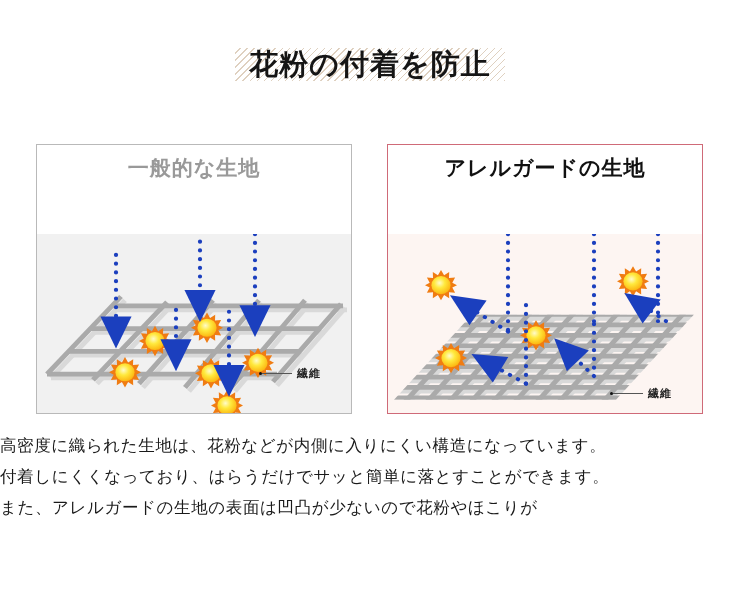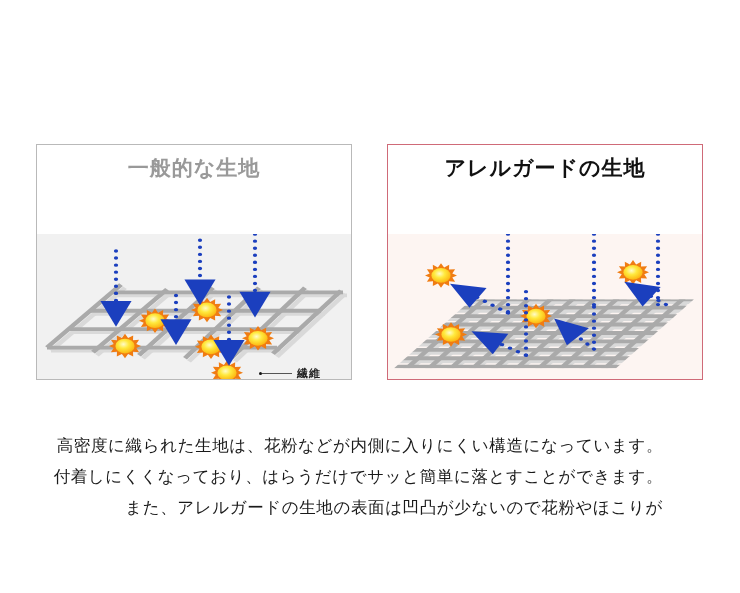--- a/index.html
+++ b/index.html
@@ -36,21 +36,21 @@
         rgba(255,255,255,0) 5px);
     z-index: 0;
   }
   .title .t-text { position: relative; z-index: 1; }
 
   
   .panel {
     position: absolute;
     top: 144px;
     width: 316px;
-    height: 236px;
+    height: 270px;
     background: #ffffff;
   }
   #panel-left  { left: 36px;  border: 1px solid #b9b9b9; }
   #panel-right { left: 387px; border: 1px solid #cf6a78; padding-left: 24px; }
 
   .panel-header {
     position: absolute; left: 0; top: 0; width: 100%;
     height: 45px;
     background: #ffffff;
     display: flex; align-items: center; justify-content: center;
@@ -81,36 +81,37 @@
     flex: 0 0 auto;
   }
   .fiber-label .lead {
     width: 30px; height: 1px; background: #555; flex: 0 0 auto;
   }
   .fiber-label .ftext { margin-left: 5px; letter-spacing: 1px; }
 
   
   .body-text {
     position: absolute; left: 0; top: 430px; width: 663px;
-    text-align: right;
+    text-align: left;
     font-size: 16.5px;
     color: #1a1a1a;
     line-height: 31px;
     letter-spacing: 0.6px;
   }
   .body-text div { white-space: nowrap; }
 </style>
 </head>
 <body>
 
 <div id="page">
 
   <div class="title-wrap">
     <div class="title">
       <span class="hatch"></span>
+      <span class="t-text">花粉の付着を防止</span>
     </div>
   </div>
 
   <div class="panel" id="panel-left">
     <div class="panel-header">
       <span class="h-text">一般的な生地</span>
     </div>
     <div class="panel-body">
       <div class="stage">
         <svg viewBox="0 0 314 189" width="100%" height="100%" preserveAspectRatio="none">

